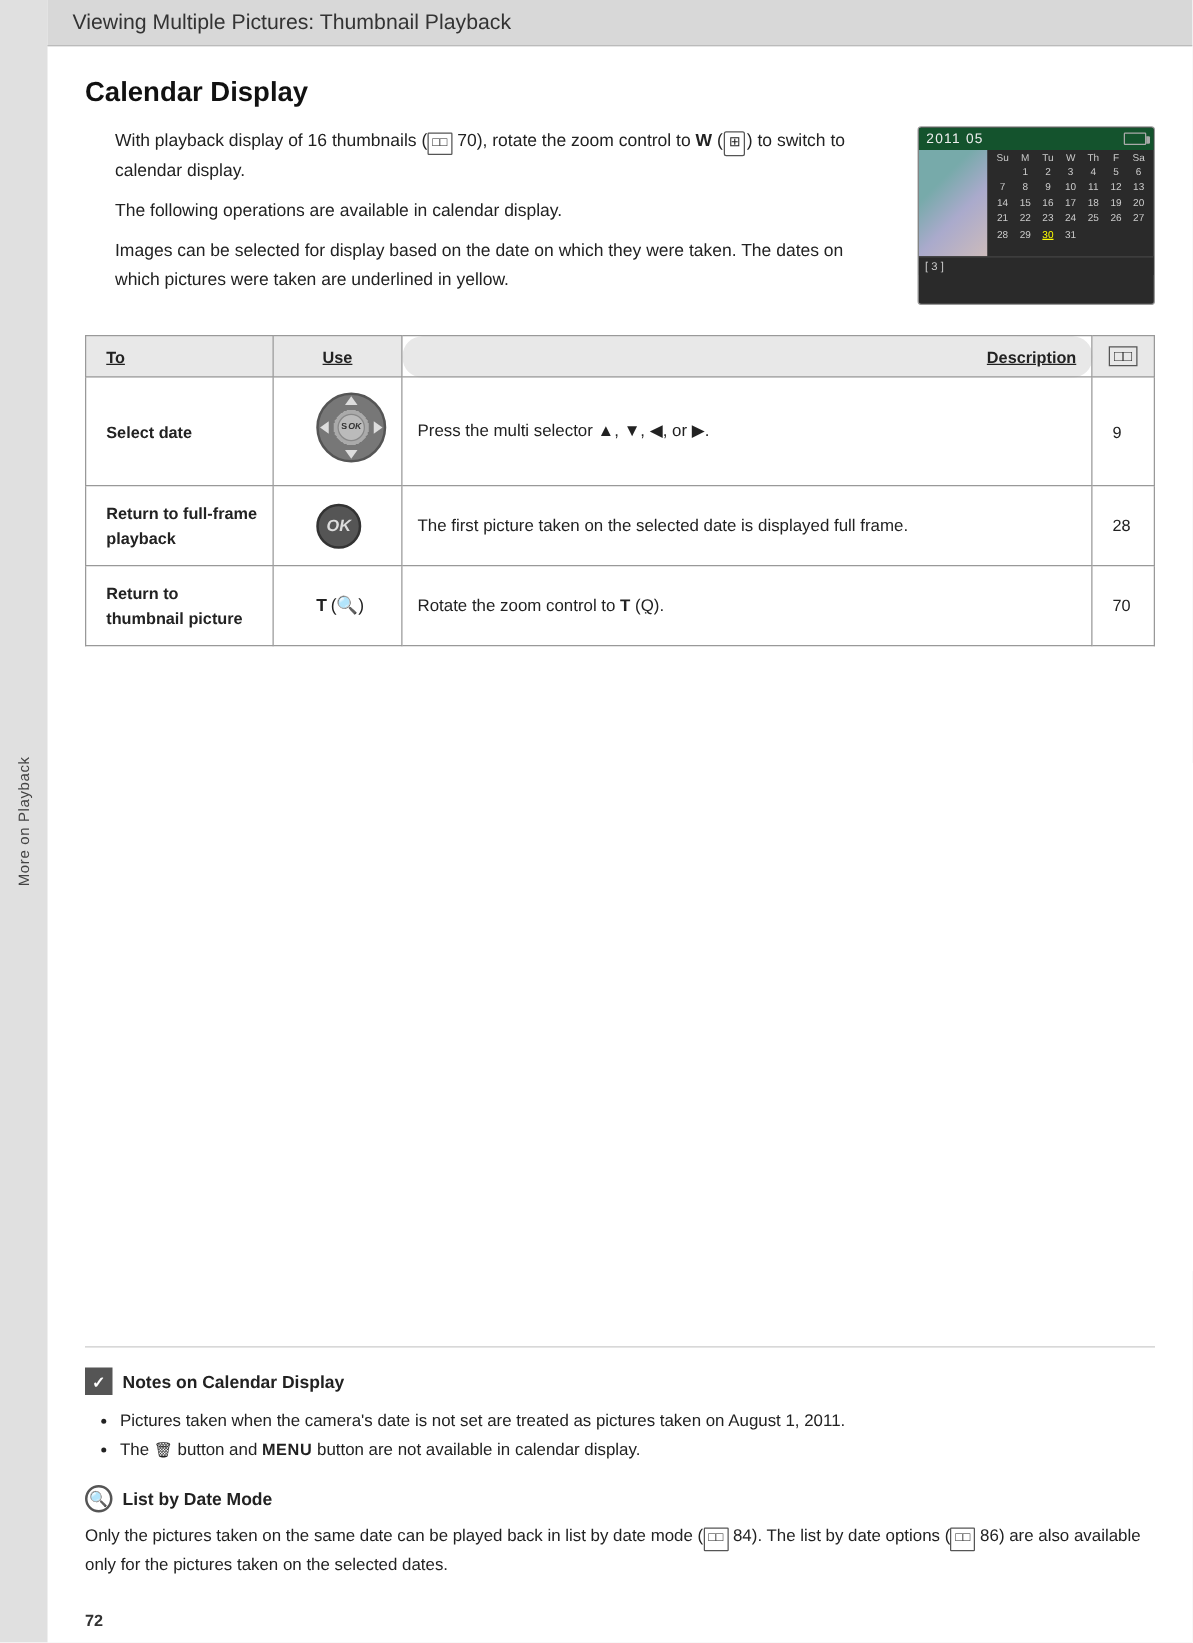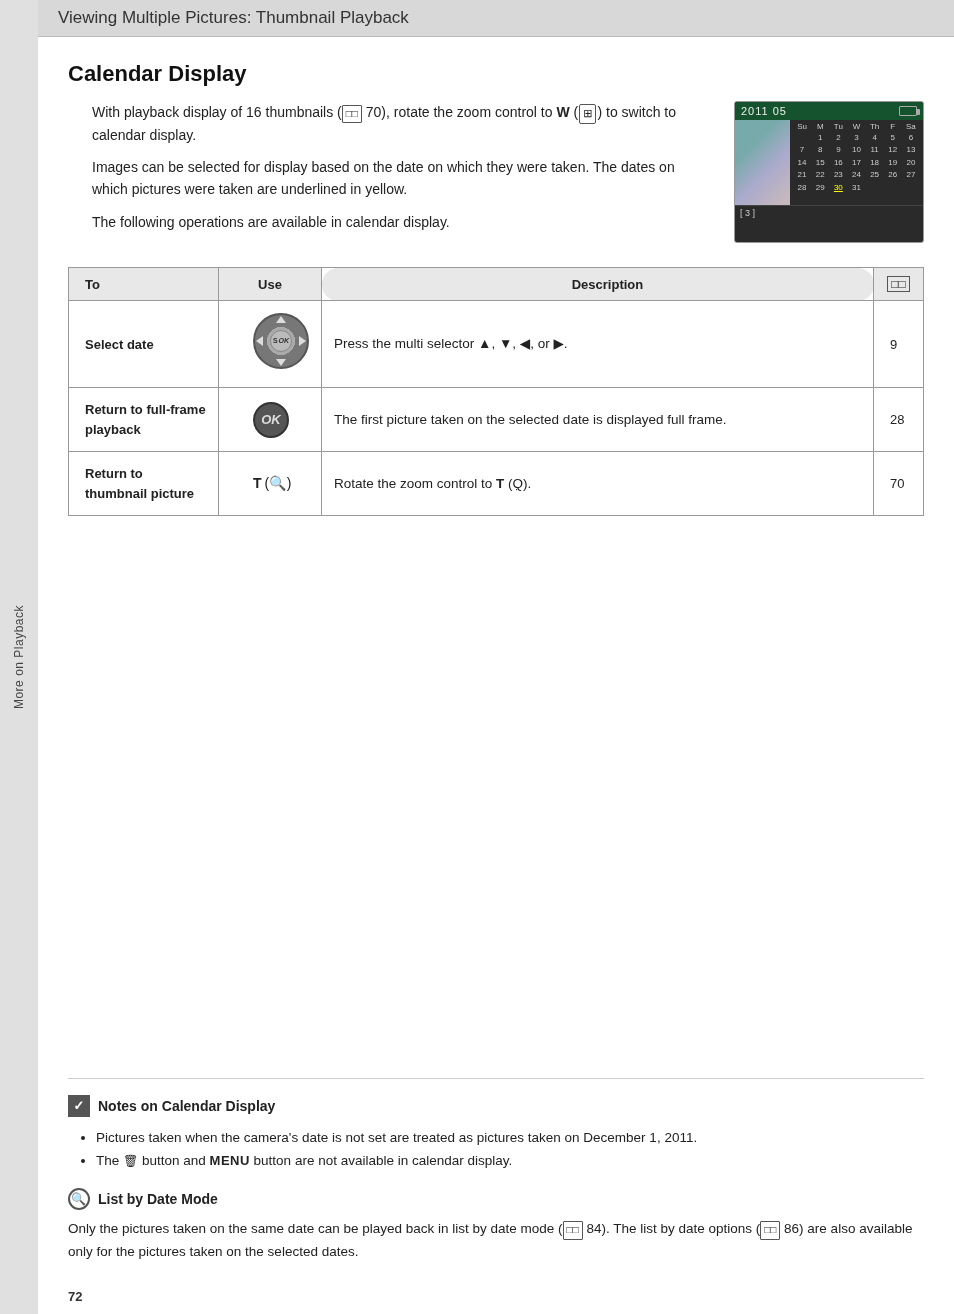--- a/index.html
+++ b/index.html
@@ -194,31 +194,32 @@
       margin-top: 10px;
     }
     .instruction-table th {
       background: #e8e8e8;
       border: 1px solid #999;
       padding: 8px 12px;
       font-size: 13px;
       font-weight: bold;
       text-align: center;
       color: #222;
+      text-decoration: underline;
     }
     .instruction-table th.th-to {
       width: 150px;
       text-align: left;
       padding-left: 16px;
     }
     .instruction-table th.th-use {
       width: 100px;
     }
     .instruction-table th.th-desc {
-      text-align: center;
+      text-align: right;
       padding-left: 32px;
       border-radius: 16px;
     }
     .instruction-table th.th-page {
       width: 50px;
     }
     .instruction-table td {
       border: 1px solid #999;
       padding: 12px 12px;
       vertical-align: middle;
@@ -468,22 +469,22 @@
 
     <div class="content-area">
 
       <h1 class="page-title">Calendar Display</h1>
 
       <div class="intro-section">
         <div class="intro-text">
           <p>
             With playback display of 16 thumbnails (<span class="book-ref">□□</span> 70), rotate the zoom control to <strong>W</strong> (<span class="inline-box">⊞</span>) to switch to calendar display.
           </p>
+          <p>The following operations are available in calendar display.</p>
           <p>Images can be selected for display based on the date on which they were taken. The dates on which pictures were taken are underlined in yellow.</p>
-          <p>The following operations are available in calendar display.</p>
         </div>
 
         <div class="camera-display">
           <div class="cam-top-bar">
             <span class="cam-date">2011  05</span>
             <span class="cam-battery"><span class="cam-battery-inner"></span></span>
           </div>
           <div class="cam-main-area">
             <div class="cam-thumbnail-preview">
               <div class="thumb-inner"></div>
@@ -611,21 +612,21 @@
       <div style="flex:1; min-height: 280px;"></div>
 
       <div class="notes-section">
         <div class="notes-header">
           <div class="notes-icon">
             <span class="notes-icon-inner">✓</span>
           </div>
           <span class="notes-title">Notes on Calendar Display</span>
         </div>
         <ul class="notes-list">
-          <li>Pictures taken when the camera's date is not set are treated as pictures taken on December 1, 2011.</li>
+          <li>Pictures taken when the camera's date is not set are treated as pictures taken on August 1, 2011.</li>
           <li>The <span class="trash-icon">🗑</span> button and <span class="menu-bold">MENU</span> button are not available in calendar display.</li>
         </ul>
 
         <div class="list-date-section">
           <div class="list-date-header">
             <div class="list-date-icon">
               <span class="list-date-icon-inner">🔍</span>
             </div>
             <span class="list-date-title">List by Date Mode</span>
           </div>

